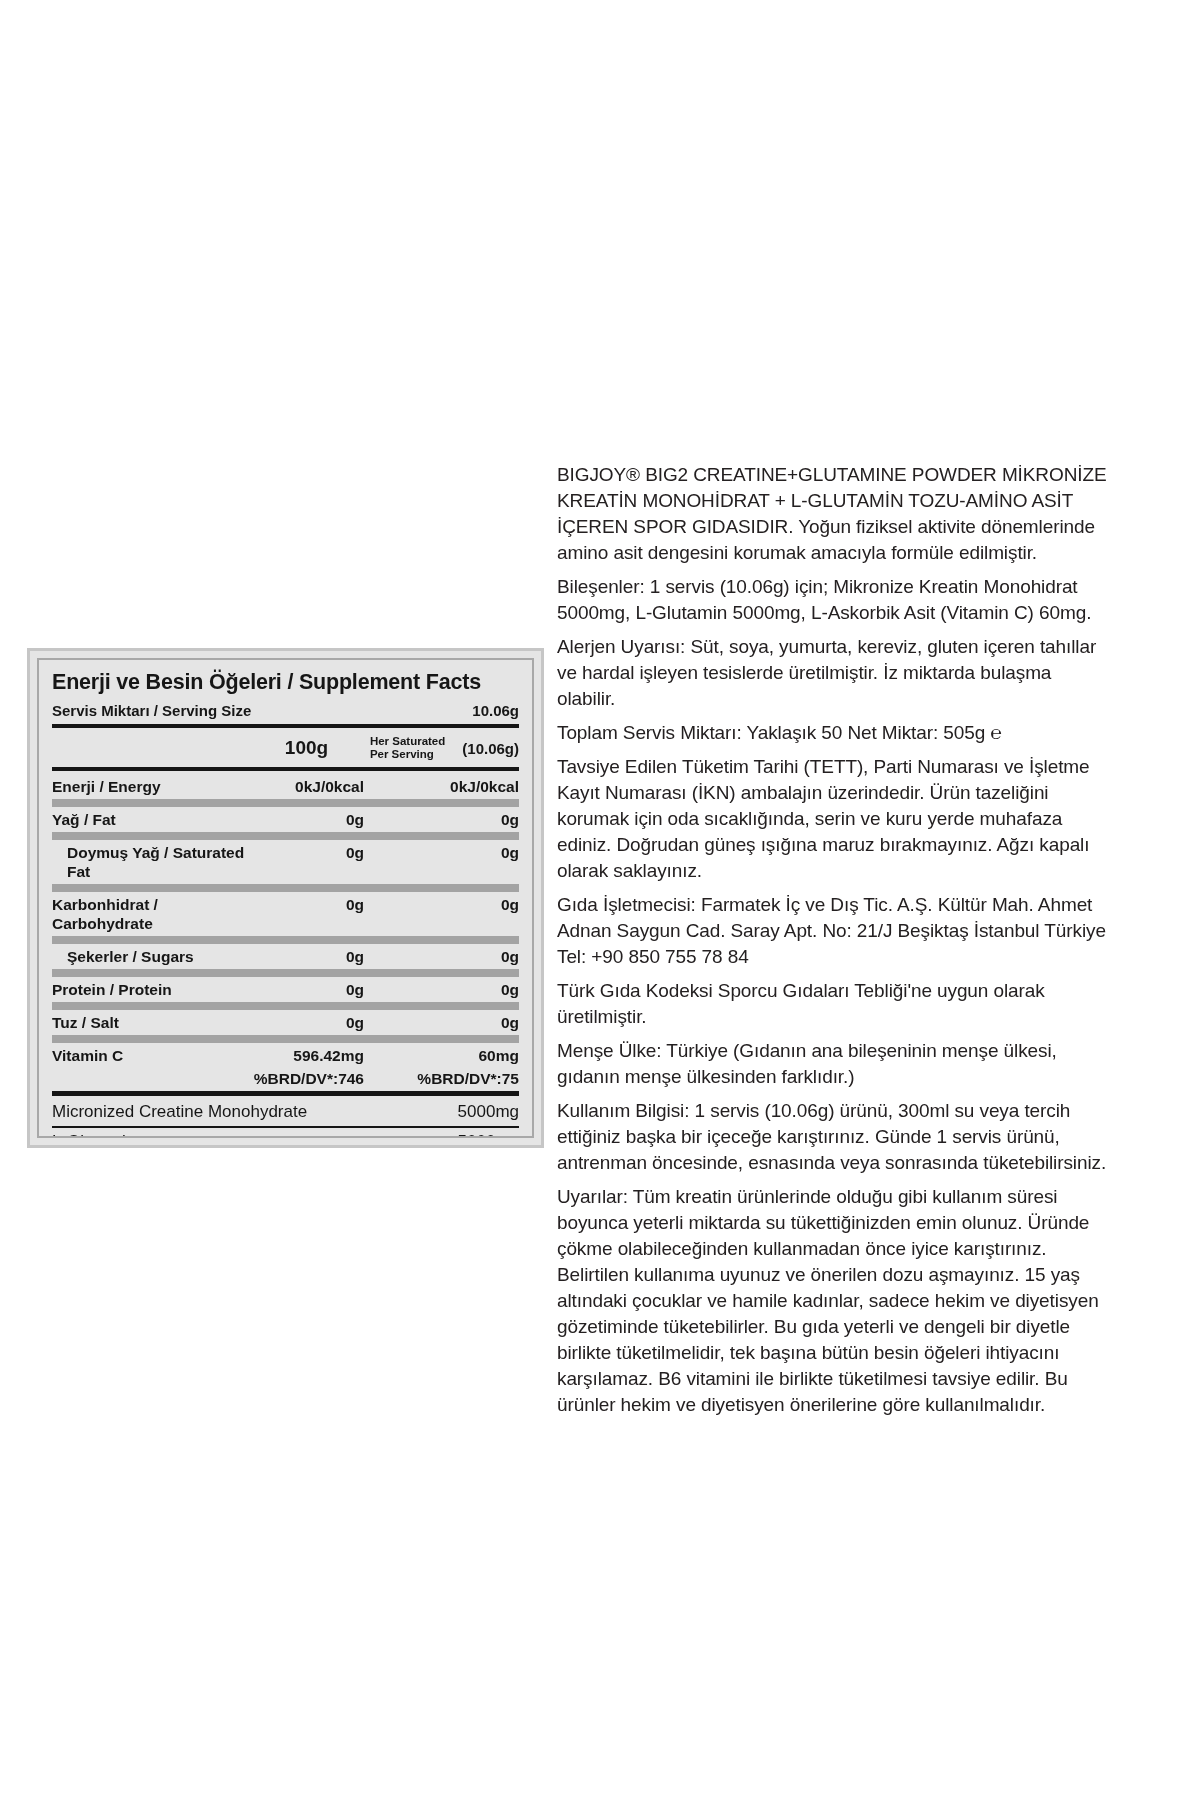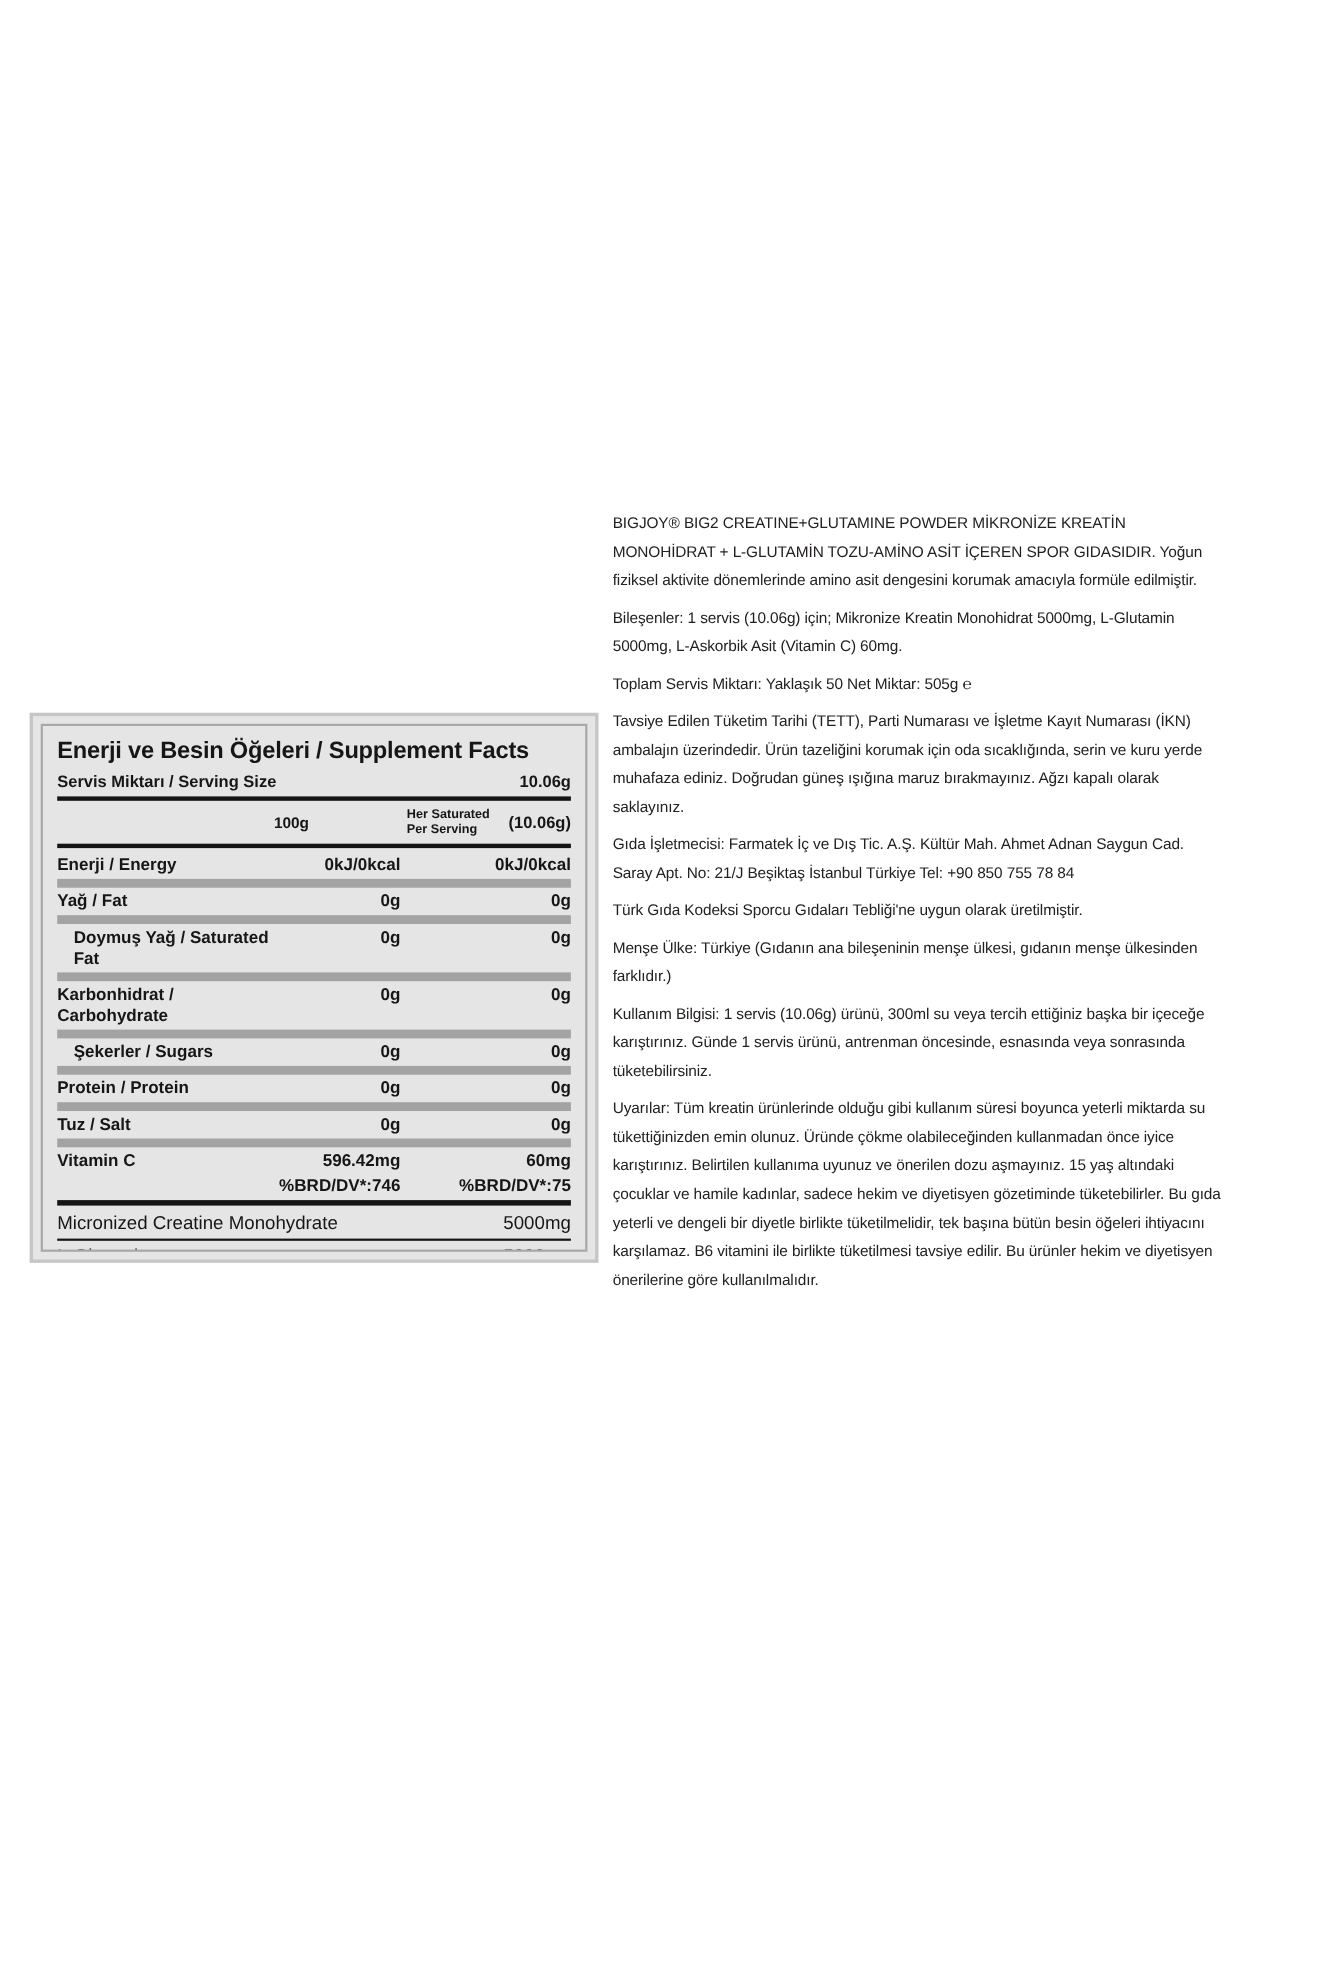--- a/index.html
+++ b/index.html
@@ -17,34 +17,34 @@
     border:2px solid #a8a8a8;box-sizing:border-box;
     padding:8px 13px 6px;overflow:hidden;
   }
   .t-title{font-size:21.5px;font-weight:600;margin:2px 0 5px;letter-spacing:-0.2px;}
   .serv-row{display:flex;justify-content:space-between;font-size:15px;font-weight:600;line-height:21px;}
   .rule{background:#151515;}
   .rule.thick{height:4px;margin:3px 0;}
   .rule.heavy{height:5px;margin:2px 0;}
   .grid3{display:grid;grid-template-columns:1fr 115px 155px;}
   .head-row{align-items:center;padding:4px 0 3px;}
-  .head-100g{font-size:14px;font-weight:600;text-align:left;}
+  .head-100g{font-size:19px;font-weight:600;text-align:center;}
   .head-serv{display:flex;justify-content:flex-end;align-items:center;gap:5px;}
   .head-serv-stack{font-size:11.5px;font-weight:600;line-height:13px;text-align:left;}
   .head-serv-amt{font-size:15px;font-weight:600;margin-left:12px;}
   .n-row{font-size:15.5px;font-weight:600;line-height:19px;padding:3px 0;border-bottom:8px solid #a3a3a3;}
   .n-row .v{text-align:right;}
   .n-row.indent .lbl{padding-left:15px;}
   .vit-line{font-size:15.5px;font-weight:600;line-height:19px;padding:3px 0 1px;}
   .vit-line .v{text-align:right;}
   .act-row{display:flex;justify-content:space-between;font-size:17px;font-weight:400;line-height:22px;padding:3px 0;}
   .act-sep{height:2px;background:#151515;}
   
   .info-panel{position:absolute;left:557px;top:462px;width:553px;color:#242021;}
-  .info-panel p{margin:0 0 8px;font-size:14px;line-height:26px;letter-spacing:-0.1px;}
+  .info-panel p{margin:0 0 8px;font-size:19px;line-height:26px;letter-spacing:-0.1px;}
 </style>
 </head>
 <body>
 
 <div class="facts-outer">
   <div class="facts-inner">
 
     <div class="t-title">Enerji ve Besin Öğeleri / Supplement Facts</div>
 
     <div class="serv-row">
@@ -126,20 +126,21 @@
       <span>L-Glutamine</span>
       <span>5000mg</span>
     </div>
 
   </div>
 </div>
 
 <div class="info-panel">
   <p>BIGJOY® BIG2 CREATINE+GLUTAMINE POWDER MİKRONİZE KREATİN MONOHİDRAT + L-GLUTAMİN TOZU-AMİNO ASİT İÇEREN SPOR GIDASIDIR. Yoğun fiziksel aktivite dönemlerinde amino asit dengesini korumak amacıyla formüle edilmiştir.</p>
   <p>Bileşenler: 1 servis (10.06g) için; Mikronize Kreatin Monohidrat 5000mg, L-Glutamin 5000mg, L-Askorbik Asit (Vitamin C) 60mg.</p>
+  <p>Alerjen Uyarısı: Süt, soya, yumurta, kereviz, gluten içeren tahıllar ve hardal işleyen tesislerde üretilmiştir. İz miktarda bulaşma olabilir.</p>
   <p>Toplam Servis Miktarı: Yaklaşık 50 Net Miktar: 505g ℮</p>
   <p>Tavsiye Edilen Tüketim Tarihi (TETT), Parti Numarası ve İşletme Kayıt Numarası (İKN) ambalajın üzerindedir. Ürün tazeliğini korumak için oda sıcaklığında, serin ve kuru yerde muhafaza ediniz. Doğrudan güneş ışığına maruz bırakmayınız. Ağzı kapalı olarak saklayınız.</p>
   <p>Gıda İşletmecisi: Farmatek İç ve Dış Tic. A.Ş. Kültür Mah. Ahmet Adnan Saygun Cad. Saray Apt. No: 21/J Beşiktaş İstanbul Türkiye Tel: +90 850 755 78 84</p>
   <p>Türk Gıda Kodeksi Sporcu Gıdaları Tebliği'ne uygun olarak üretilmiştir.</p>
   <p>Menşe Ülke: Türkiye (Gıdanın ana bileşeninin menşe ülkesi, gıdanın menşe ülkesinden farklıdır.)</p>
   <p>Kullanım Bilgisi: 1 servis (10.06g) ürünü, 300ml su veya tercih ettiğiniz başka bir içeceğe karıştırınız. Günde 1 servis ürünü, antrenman öncesinde, esnasında veya sonrasında tüketebilirsiniz.</p>
   <p>Uyarılar: Tüm kreatin ürünlerinde olduğu gibi kullanım süresi boyunca yeterli miktarda su tükettiğinizden emin olunuz. Üründe çökme olabileceğinden kullanmadan önce iyice karıştırınız. Belirtilen kullanıma uyunuz ve önerilen dozu aşmayınız. 15 yaş altındaki çocuklar ve hamile kadınlar, sadece hekim ve diyetisyen gözetiminde tüketebilirler. Bu gıda yeterli ve dengeli bir diyetle birlikte tüketilmelidir, tek başına bütün besin öğeleri ihtiyacını karşılamaz. B6 vitamini ile birlikte tüketilmesi tavsiye edilir. Bu ürünler hekim ve diyetisyen önerilerine göre kullanılmalıdır.</p>
 </div>
 
 </body></html>

